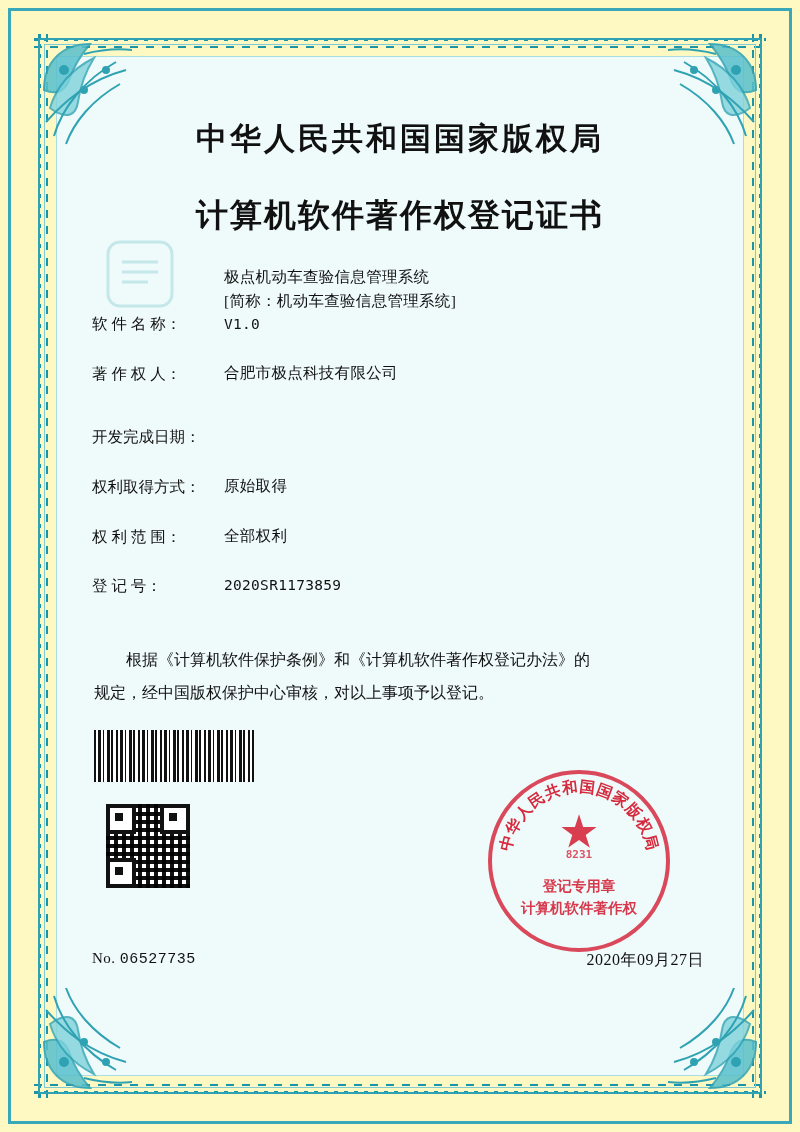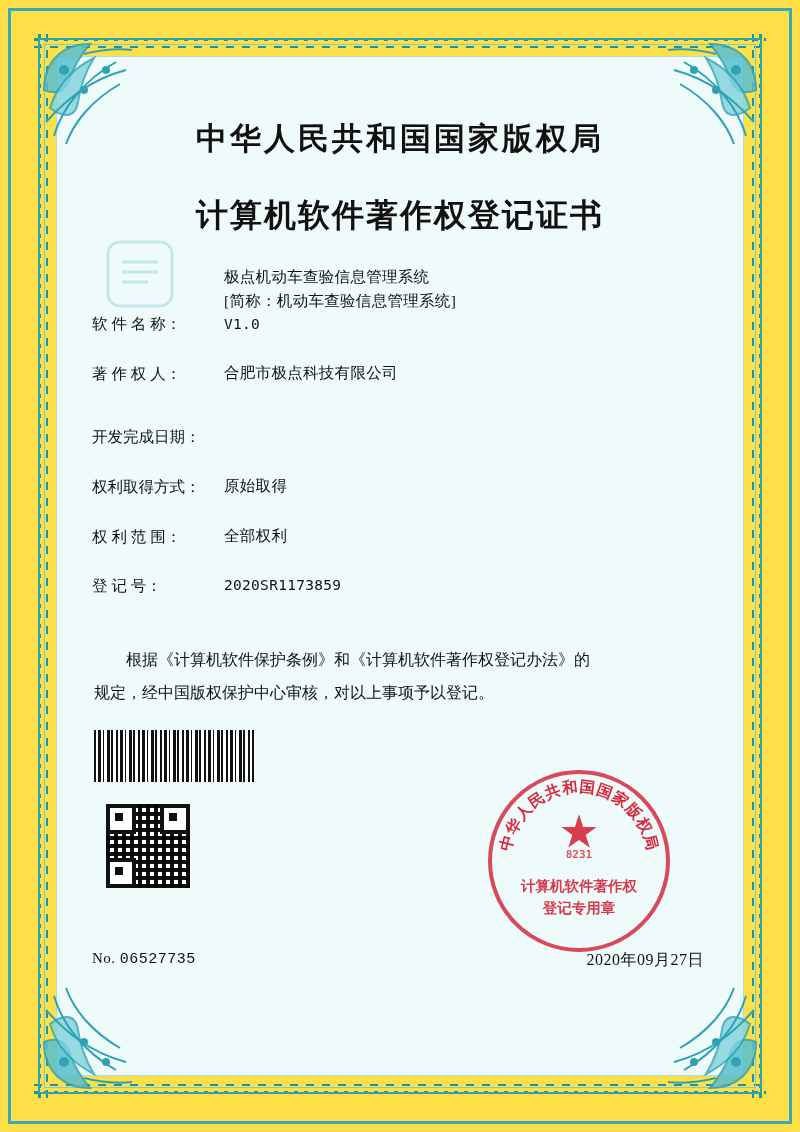--- a/index.html
+++ b/index.html
@@ -11,21 +11,21 @@
     height: 1132px;
     background: #ffffff;
     font-family: "Liberation Serif", "DejaVu Serif", serif;
     overflow: hidden;
   }
 
   .certificate {
     position: relative;
     width: 800px;
     height: 1132px;
-    background: #fde047;
+    background: #fef9c3;
     box-sizing: border-box;
   }
 
   
   .border-outer {
     position: absolute;
     left: 8px; top: 8px; right: 8px; bottom: 8px;
     border: 3px solid #3aa8b8;
     box-sizing: border-box;
   }
@@ -416,19 +416,19 @@
         <defs>
           <path id="arcpath" d="M 22,91 A 69,69 0 0 1 160,91"></path>
         </defs>
         <text>
           <textPath href="#arcpath" startOffset="50%" text-anchor="middle">中华人民共和国国家版权局</textPath>
         </text>
       </svg>
       <div class="seal-star">★</div>
       <div class="seal-code">8231</div>
       <div class="seal-lines">
+        <div>登记专用章</div>
         <div>计算机软件著作权</div>
-        <div>登记专用章</div>
       </div>
     </div>
 
   </div>
 </div>
 
 </body></html>

